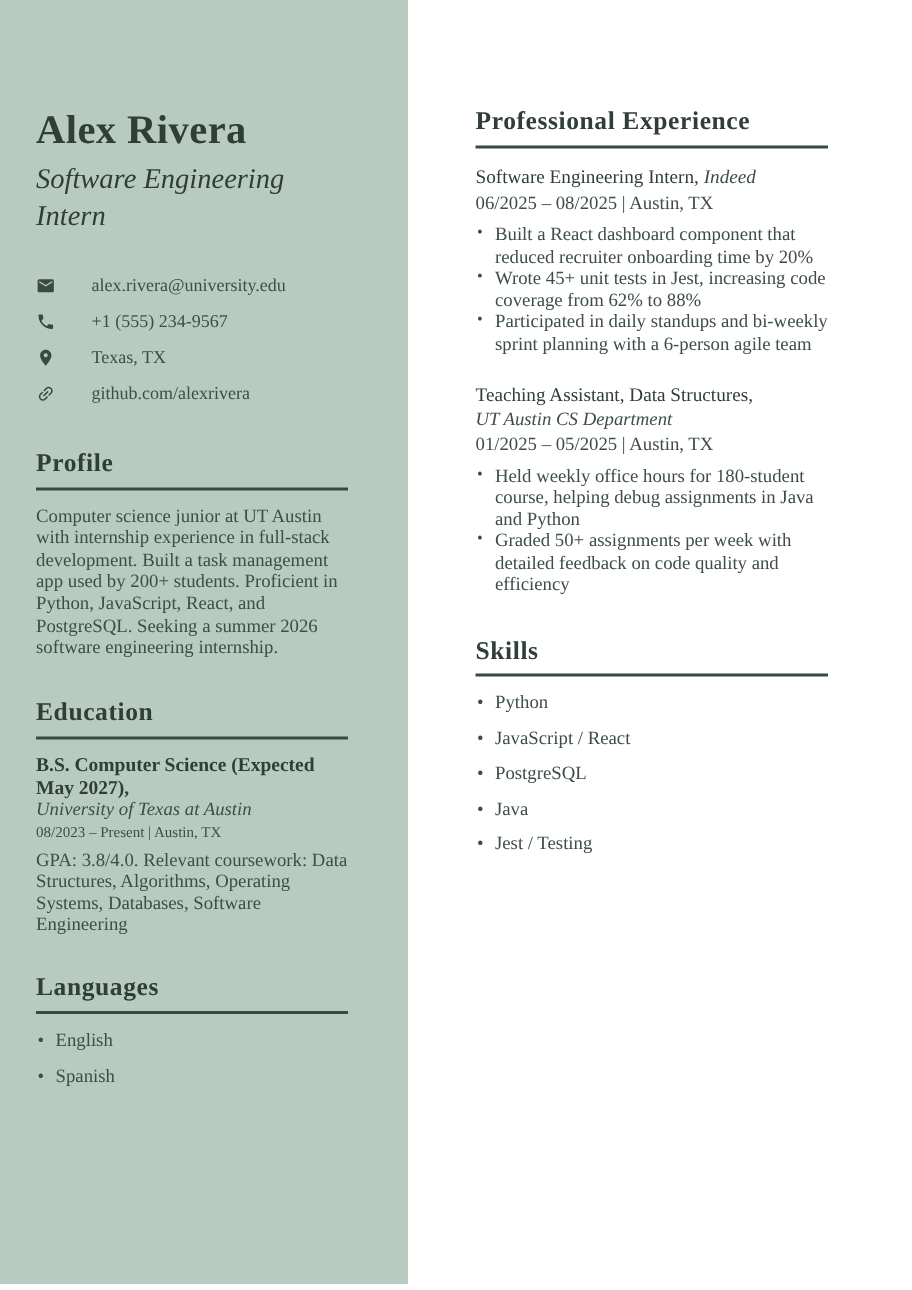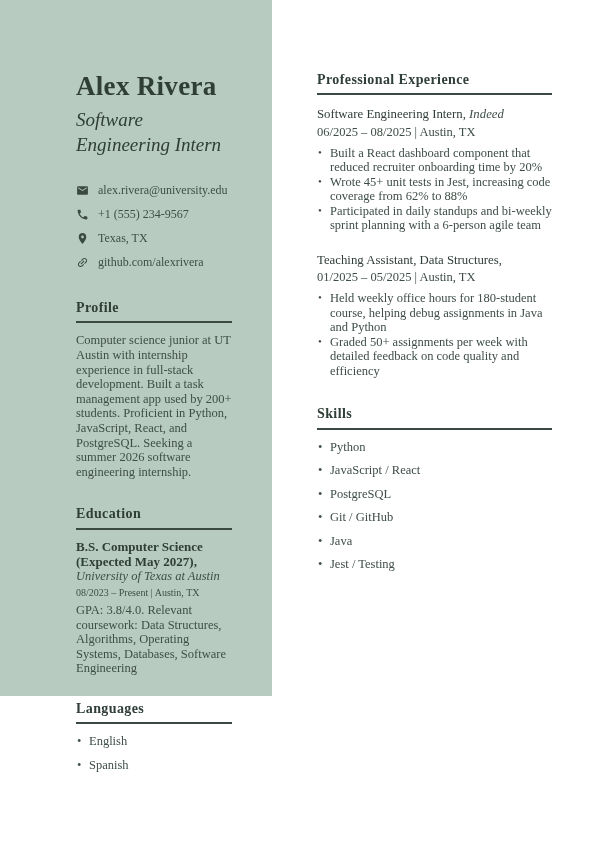--- a/index.html
+++ b/index.html
@@ -16,41 +16,41 @@
     background: var(--page-bg);
     font-family: "Liberation Serif", "DejaVu Serif", serif;
     position: relative;
     overflow: hidden;
   }
   .page { position: absolute; inset: 0; }
 
   
   .sidebar {
     position: absolute; left: 0; top: 0;
-    width: 272px; height: 696px;
+    width: 272px; height: 856px;
     background: var(--sidebar-bg);
-    padding: 72px 40px 0 76px;
+    padding: 72px 40px 0 24px;
   }
   .name {
     margin: 0; font-size: 27px; font-weight: bold;
     color: var(--heading); letter-spacing: .3px; line-height: 1.05;
   }
   .subtitle {
     margin-top: 8px; font-style: italic; font-size: 19px;
     line-height: 1.28; color: var(--heading);
   }
   .contact { list-style: none; margin: 26px 0 0; padding: 0; }
   .contact li {
-    display: flex; align-items: center; gap: 9px;
+    display: flex; align-items: center; gap: 24px;
     margin-bottom: 9px; font-size: 12px; color: var(--body);
   }
   .contact svg { width: 13px; height: 13px; flex: none; fill: var(--rule); }
 
   .sec-heading {
-    margin: 0; font-size: 14px; font-weight: bold;
+    margin: 0; font-size: 17px; font-weight: bold;
     color: var(--heading); letter-spacing: .4px;
     padding-bottom: 6px; border-bottom: 2px solid var(--rule);
     line-height: 1.1;
   }
   .sec-profile   { margin-top: 30px; }
   .sec-education { margin-top: 27px; }
   .sec-languages { margin-top: 25px; }
 
   .profile-text {
     margin: 10px 0 0; font-size: 12.5px; line-height: 14.6px;
@@ -162,35 +162,35 @@
         <ul class="bullets">
           <li>Built a React dashboard component that reduced recruiter onboarding time by 20%</li>
           <li>Wrote 45+ unit tests in Jest, increasing code coverage from 62% to 88%</li>
           <li>Participated in daily standups and bi-weekly sprint planning with a 6-person agile team</li>
         </ul>
       </article>
 
       <article class="job">
         <div class="job-titleline">
           <span class="job-title">Teaching Assistant, Data Structures,</span>
+          <span class="job-company company-block">UT Austin CS Department</span>
         </div>
         <div class="job-dates">01/2025 – 05/2025 | Austin, TX</div>
         <ul class="bullets">
           <li>Held weekly office hours for 180-student course, helping debug assignments in Java and Python</li>
           <li>Graded 50+ assignments per week with detailed feedback on code quality and efficiency</li>
         </ul>
       </article>
     </section>
 
     <section class="sec-skills">
       <h2 class="sec-heading">Skills</h2>
       <ul class="dotlist skills-list">
         <li>Python</li>
         <li>JavaScript / React</li>
         <li>PostgreSQL</li>
-        <li>Git / GitHub</li>
         <li>Java</li>
         <li>Jest / Testing</li>
       </ul>
     </section>
 
   </main>
 </div>
 
 </body></html>

